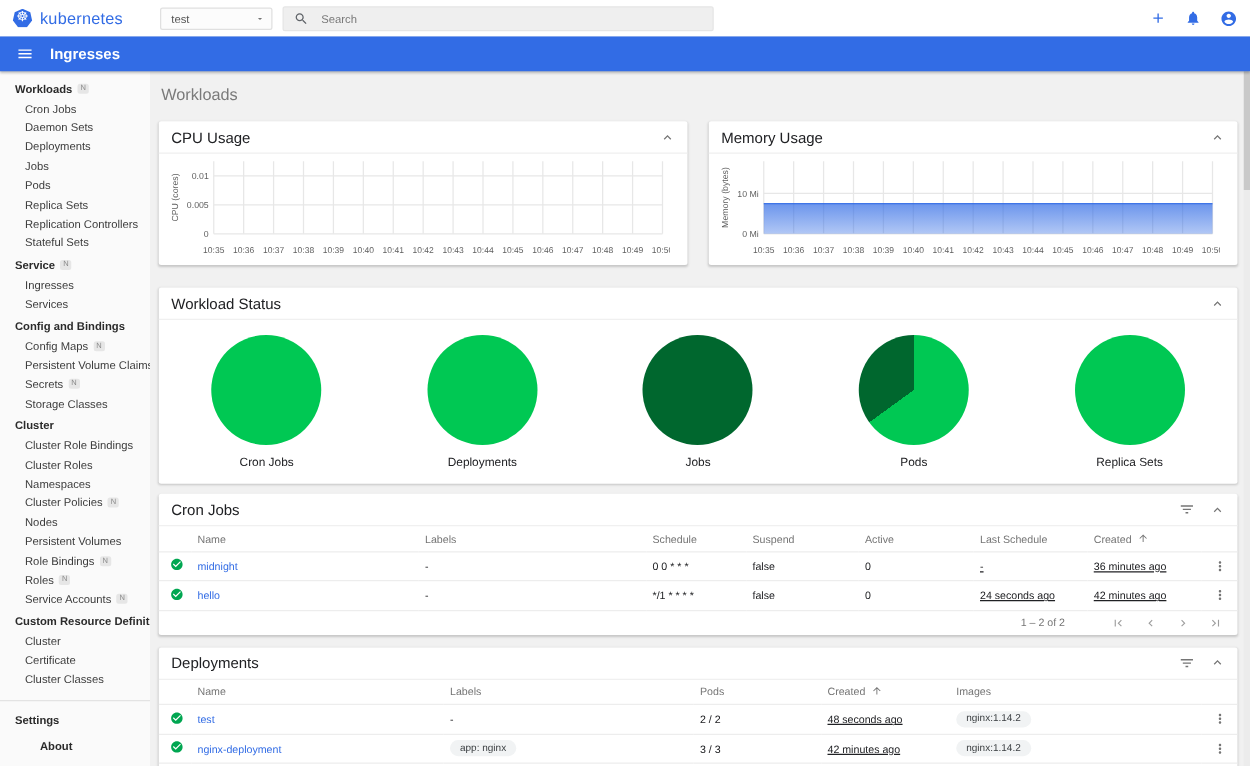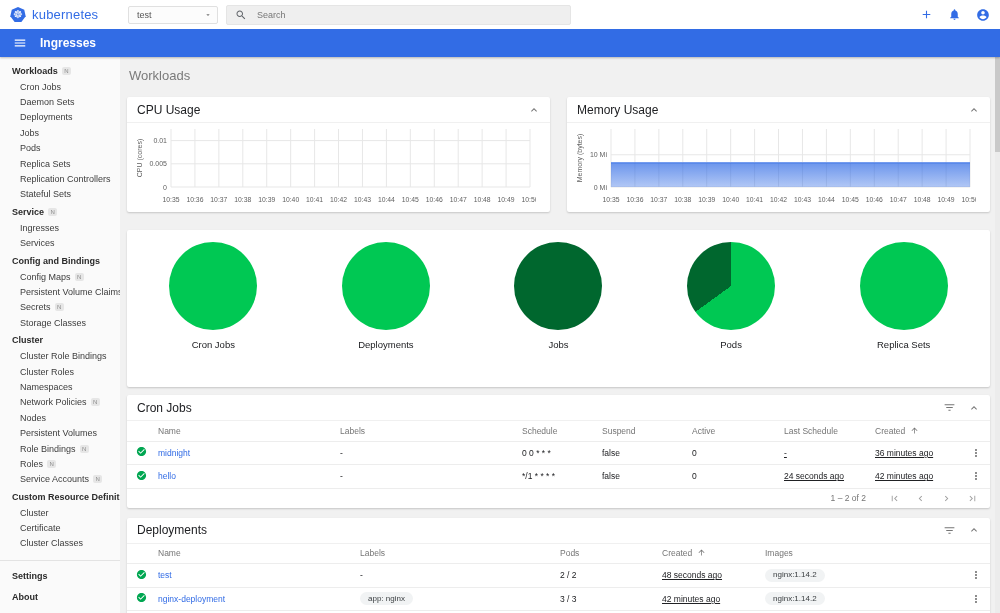--- a/index.html
+++ b/index.html
@@ -58,21 +58,21 @@
   table { width:863px; border-collapse:collapse; table-layout:fixed; font-size:8.5px; color:#202124; }
   thead th { font-weight:normal; color:#757575; text-align:left; height:20px; padding:0 0 0 5px; border-bottom:1px solid #ededed; white-space:nowrap; }
   thead th svg { vertical-align:-1px; margin-left:5px; }
   tbody td { height:23.5px; padding:0 0 0 5px; border-bottom:1px solid #ededed; white-space:nowrap; overflow:hidden; }
   td.cell-status { padding-left:9px; }
   td.cell-menu { text-align:center; padding-left:0; }
   .cell-link { color:#326ce5; cursor:pointer; text-decoration:none; }
   .cell-und { text-decoration:underline; }
   .chip { display:inline-block; background:#f1f3f4; color:#3c4043; border-radius:9px; padding:2.5px 8px; font-size:8px; line-height:1; }
   .pagination { display:flex; align-items:center; justify-content:flex-end; height:19px; font-size:8.5px; color:#757575; padding-right:12px; }
-  .pag-range { margin-right:23px; }
+  .pag-range { margin-right:37px; }
   .pag-icons { display:flex; align-items:center; gap:15px; }
   .pag-icons .icon-btn svg { display:block; }
   
   .scroll-track { position:absolute; right:0; top:57px; width:5px; height:556px; background:#ececec; }
   .scroll-thumb { position:absolute; right:0; top:0; width:5px; height:95px; background:#c9c9c9; }
   svg { flex:none; }
 </style>
 </head>
 <body>
 
@@ -189,21 +189,21 @@
         <div class="nav-item">
           <span>Cluster Role Bindings</span>
         </div>
         <div class="nav-item">
           <span>Cluster Roles</span>
         </div>
         <div class="nav-item">
           <span>Namespaces</span>
         </div>
         <div class="nav-item">
-          <span>Network Policies</span>
+          <span>Cluster Policies</span>
           <span class="badge">N</span>
         </div>
         <div class="nav-item">
           <span>Nodes</span>
         </div>
         <div class="nav-item">
           <span>Persistent Volumes</span>
         </div>
         <div class="nav-item">
           <span>Role Bindings</span>
@@ -224,21 +224,21 @@
           <span>Cluster</span>
         </div>
         <div class="nav-item">
           <span>Certificate</span>
         </div>
         <div class="nav-item">
           <span>Cluster Classes</span>
         </div>
         <div class="nav-divider"></div>
         <div class="nav-section-header" style="height: 19px;">Settings</div>
-        <div class="nav-section-header" style="height: 19px;">About</div>
+        <div class="nav-section-header" style="height: 19px; margin-left: 20px;">About</div>
       </nav>
 
     <main class="main">
       <div class="page-title">Workloads</div>
 
       <div class="charts-row">
         <section class="card chart-card">
           <div class="card-header">
             <span class="card-title">CPU Usage</span>
             <span class="spacer"></span>
@@ -344,20 +344,29 @@
                     <stop offset="1" stop-color="#326ce5" stop-opacity="0.38"></stop>
                   </linearGradient>
                 </defs>
                 <path d="M40 63 L40 38.83333333333333 L63.93333333333334 38.83333333333333 L87.86666666666667 38.83333333333333 L111.8 38.83333333333333 L135.73333333333335 38.83333333333333 L159.66666666666669 38.83333333333333 L183.6 38.83333333333333 L207.53333333333333 38.83333333333333 L231.46666666666667 38.83333333333333 L255.4 38.83333333333333 L279.33333333333337 38.83333333333333 L303.26666666666665 38.83333333333333 L327.2 38.83333333333333 L351.1333333333333 38.83333333333333 L375.06666666666666 38.83333333333333 L399 38.83333333333333 L399 63 Z" fill="url(#grad-mem-chart-0)"></path>
                 <path d="M40 38.83333333333333 L63.93333333333334 38.83333333333333 L87.86666666666667 38.83333333333333 L111.8 38.83333333333333 L135.73333333333335 38.83333333333333 L159.66666666666669 38.83333333333333 L183.6 38.83333333333333 L207.53333333333333 38.83333333333333 L231.46666666666667 38.83333333333333 L255.4 38.83333333333333 L279.33333333333337 38.83333333333333 L303.26666666666665 38.83333333333333 L327.2 38.83333333333333 L351.1333333333333 38.83333333333333 L375.06666666666666 38.83333333333333 L399 38.83333333333333" fill="none" stroke="#326ce5" stroke-width="1" stroke-opacity="0.9"></path>
               </svg></div>
         </section>
       </div>
 
       <section class="card status-card">
+        <div class="card-header">
+          <span class="card-title">Workload Status</span>
+          <span class="spacer"></span>
+          <button class="icon-btn">
+            <svg width="12" height="12" viewBox="0 0 24 24">
+                <path d="M12 8l-6 6 1.41 1.41L12 10.83l4.59 4.58L18 14l-6-6z" fill="#757575"></path>
+              </svg>
+          </button>
+        </div>
         <div class="pies" id="pies">
             <div class="pie-wrap">
               <div class="pie" style="background: rgb(0, 200, 83);"></div>
               <div class="pie-label">Cron Jobs</div>
             </div>
             <div class="pie-wrap">
               <div class="pie" style="background: rgb(0, 200, 83);"></div>
               <div class="pie-label">Deployments</div>
             </div>
             <div class="pie-wrap">

